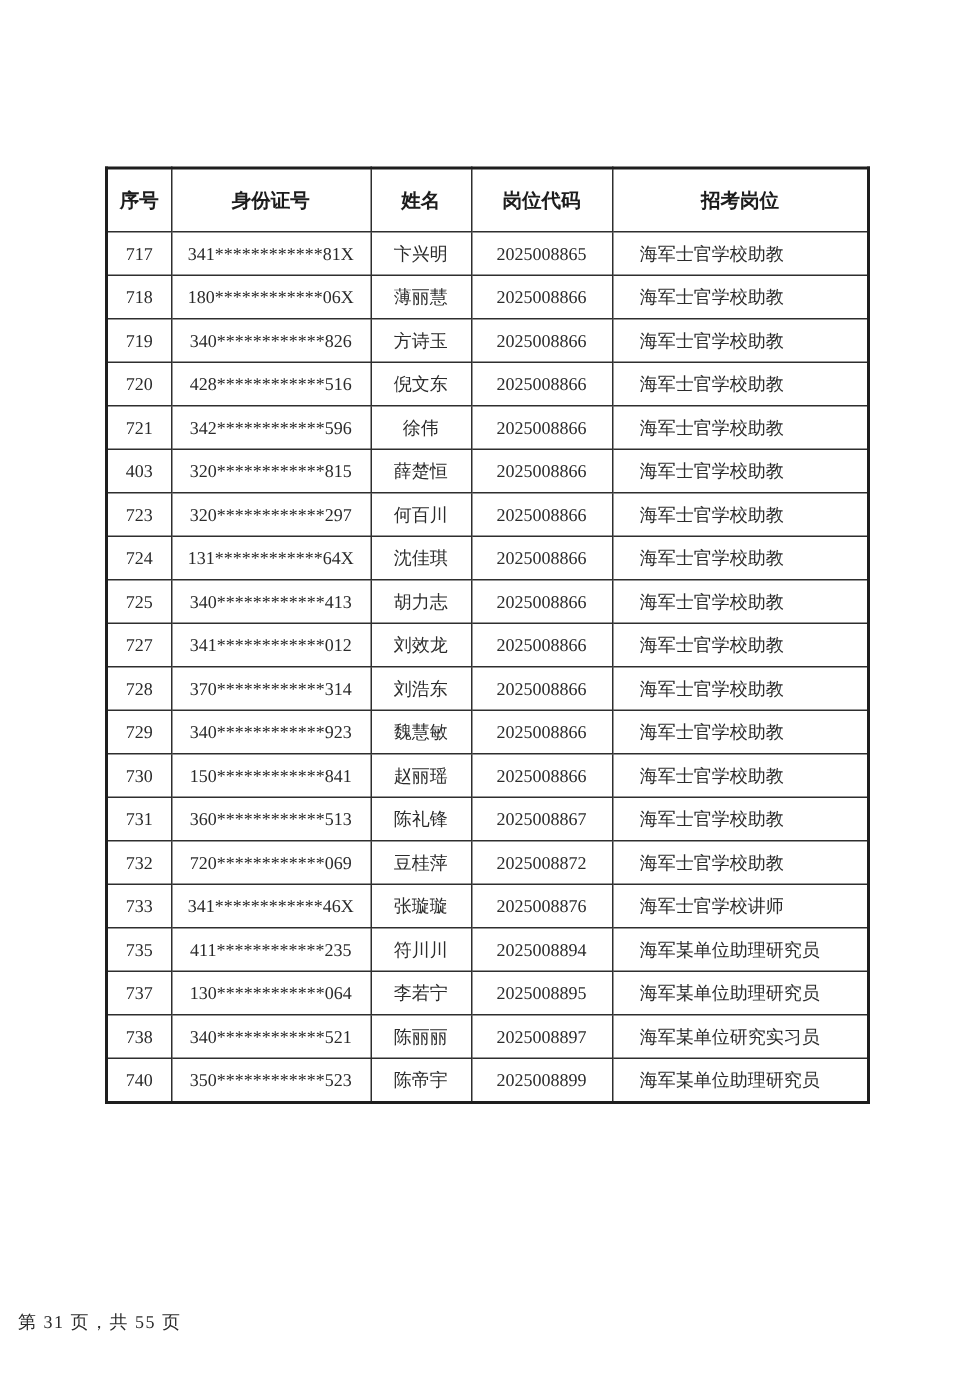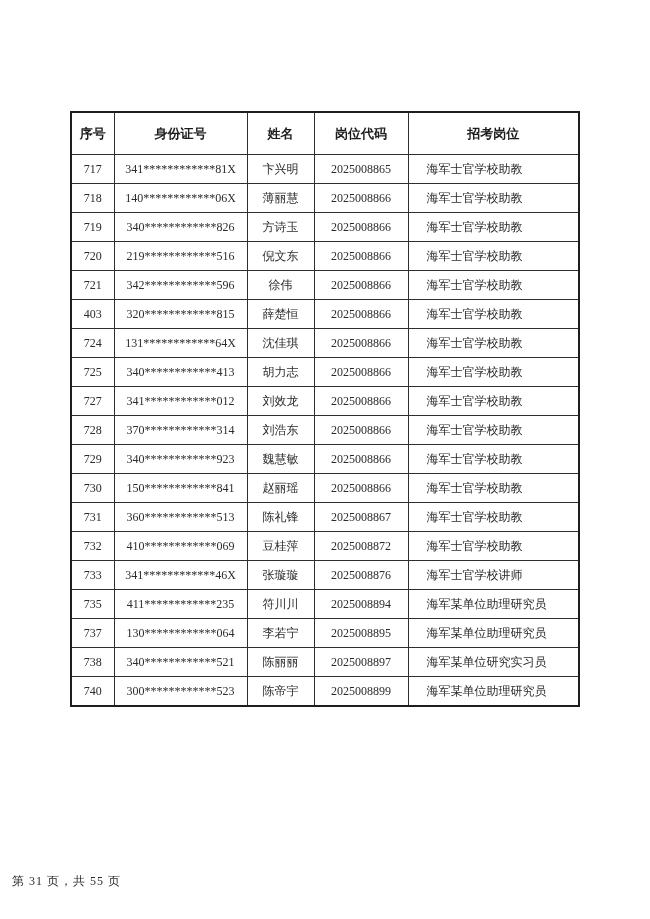--- a/index.html
+++ b/index.html
@@ -91,50 +91,57 @@
     <tbody id="table-body">
         <tr>
           <td class="col-index">717</td>
           <td class="col-id-number">341************81X</td>
           <td class="col-name">卞兴明</td>
           <td class="col-job-code">2025008865</td>
           <td class="col-position">海军士官学校助教</td>
         </tr>
         <tr>
           <td class="col-index">718</td>
-          <td class="col-id-number">140************06X</td>
+          <td class="col-id-number">180************06X</td>
           <td class="col-name">薄丽慧</td>
           <td class="col-job-code">2025008866</td>
           <td class="col-position">海军士官学校助教</td>
         </tr>
         <tr>
           <td class="col-index">719</td>
           <td class="col-id-number">340************826</td>
           <td class="col-name">方诗玉</td>
           <td class="col-job-code">2025008866</td>
           <td class="col-position">海军士官学校助教</td>
         </tr>
         <tr>
           <td class="col-index">720</td>
-          <td class="col-id-number">219************516</td>
+          <td class="col-id-number">428************516</td>
           <td class="col-name">倪文东</td>
           <td class="col-job-code">2025008866</td>
           <td class="col-position">海军士官学校助教</td>
         </tr>
         <tr>
           <td class="col-index">721</td>
           <td class="col-id-number">342************596</td>
           <td class="col-name">徐伟</td>
           <td class="col-job-code">2025008866</td>
           <td class="col-position">海军士官学校助教</td>
         </tr>
         <tr>
           <td class="col-index">403</td>
           <td class="col-id-number">320************815</td>
           <td class="col-name">薛楚恒</td>
+          <td class="col-job-code">2025008866</td>
+          <td class="col-position">海军士官学校助教</td>
+        </tr>
+        <tr>
+          <td class="col-index">723</td>
+          <td class="col-id-number">320************297</td>
+          <td class="col-name">何百川</td>
           <td class="col-job-code">2025008866</td>
           <td class="col-position">海军士官学校助教</td>
         </tr>
         <tr>
           <td class="col-index">724</td>
           <td class="col-id-number">131************64X</td>
           <td class="col-name">沈佳琪</td>
           <td class="col-job-code">2025008866</td>
           <td class="col-position">海军士官学校助教</td>
         </tr>
@@ -175,21 +182,21 @@
         </tr>
         <tr>
           <td class="col-index">731</td>
           <td class="col-id-number">360************513</td>
           <td class="col-name">陈礼锋</td>
           <td class="col-job-code">2025008867</td>
           <td class="col-position">海军士官学校助教</td>
         </tr>
         <tr>
           <td class="col-index">732</td>
-          <td class="col-id-number">410************069</td>
+          <td class="col-id-number">720************069</td>
           <td class="col-name">豆桂萍</td>
           <td class="col-job-code">2025008872</td>
           <td class="col-position">海军士官学校助教</td>
         </tr>
         <tr>
           <td class="col-index">733</td>
           <td class="col-id-number">341************46X</td>
           <td class="col-name">张璇璇</td>
           <td class="col-job-code">2025008876</td>
           <td class="col-position">海军士官学校讲师</td>
@@ -210,21 +217,21 @@
         </tr>
         <tr>
           <td class="col-index">738</td>
           <td class="col-id-number">340************521</td>
           <td class="col-name">陈丽丽</td>
           <td class="col-job-code">2025008897</td>
           <td class="col-position">海军某单位研究实习员</td>
         </tr>
         <tr>
           <td class="col-index">740</td>
-          <td class="col-id-number">300************523</td>
+          <td class="col-id-number">350************523</td>
           <td class="col-name">陈帝宇</td>
           <td class="col-job-code">2025008899</td>
           <td class="col-position">海军某单位助理研究员</td>
         </tr>
       </tbody>
   </table>
 
   <div class="page-footer">第 31 页，共 55 页</div>
 
 </div>

